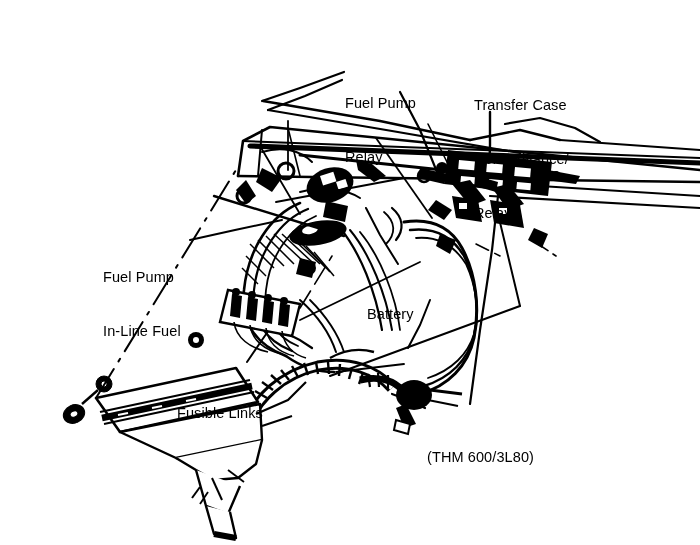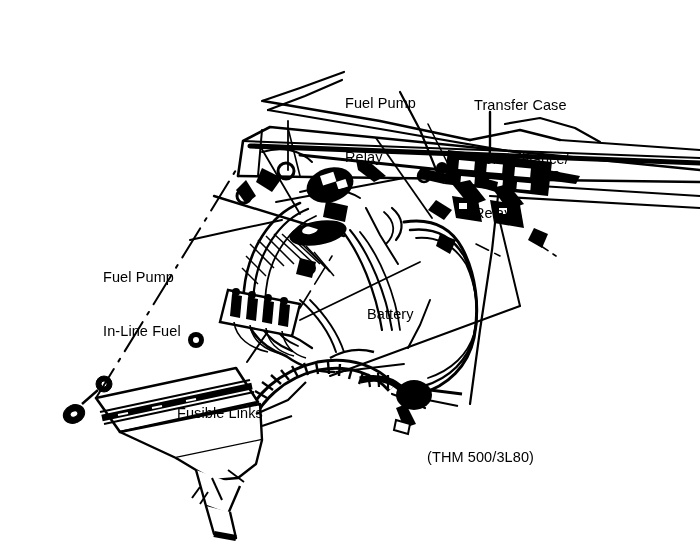--- a/index.html
+++ b/index.html
@@ -270,16 +270,16 @@
 
   <div class="callout-label" style="left:367px; top:269px;">
     <span class="lbl-line">Battery</span>
   </div>
 
   <div class="callout-label" style="left:165px; top:368px;margin-left:12px;">
     <span class="lbl-line">Fusible Links</span>
   </div>
 
   <div class="callout-label" style="left:427px; top:412px;">
-    <span class="lbl-line">(THM 500/3L80)</span>
+    <span class="lbl-line">(THM 600/3L80)</span>
   </div>
 
 </div>
 
 </body></html>

